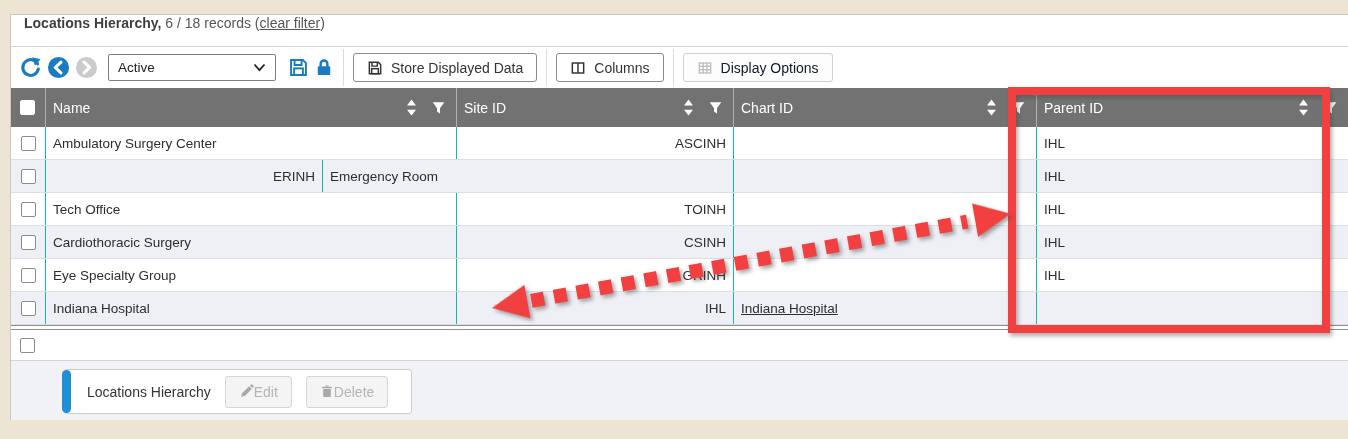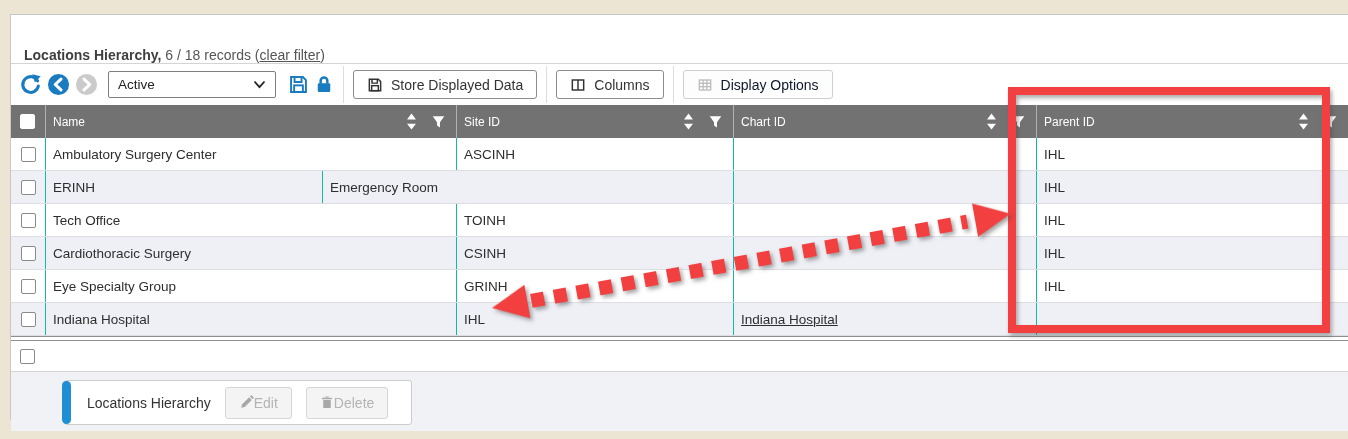--- a/index.html
+++ b/index.html
@@ -12,22 +12,22 @@
   }
   .stage { position:absolute; inset:0; }
 
   
   .panel {
     position:absolute; left:10px; top:14px; width:1338px; height:406px;
     background:#fff; border:1px solid #c7c7c7; border-right:none;
   }
 
   .title-bar {
-    height:49px; border-bottom:1px solid #d4d4d4;
-    display:flex; align-items:flex-end; padding-left:13px;
+    height:32px; border-bottom:1px solid #d4d4d4;
+    display:flex; align-items:flex-start; padding-left:13px;
     font-size:14px; color:#4a4a4a; white-space:pre;
   }
   .title-bar .t-bold { font-weight:bold; color:#3f3f3f; }
   .title-bar .t-reg  { color:#555; }
   .clear-filter { color:#555; text-decoration:underline; cursor:pointer; }
 
   
   .toolbar { height:41px; display:flex; align-items:center; padding-left:8px; }
   .tb-icon { display:flex; align-items:center; justify-content:center; cursor:pointer; }
   .tb-gap-s { margin-right:5px; }
@@ -43,28 +43,28 @@
     border:1px solid #8c8c8c; border-radius:3px; background:#fff;
     padding:0 13px; font-size:14px; color:#333; cursor:pointer;
     font-family:inherit;
     text-align:right;
   }
   .tb-btn.disabled {
     border-color:#cfcfcf; color:#0f172a; cursor:default; background:#fdfdfd;
   }
 
   
-  .grid-header { height:33px; background:#727272; display:flex; color:#fff; font-size:12px; }
+  .grid-header { height:39px; background:#727272; display:flex; color:#fff; font-size:14px; }
   .h-cell { display:flex; align-items:center; padding:0 8px 0 7px; border-left:1px solid rgba(255,255,255,0.45); }
   .h-cell:first-child { border-left:none; justify-content:center; }
   .h-label { flex:1; }
   .h-icons { display:flex; align-items:center; gap:15px; padding-right:3px; }
   .col-cb { width:34px; }
   .col-name { width:411px; }
-  .col-site { width:277px; }
+  .col-site { width:277px;justify-content:flex-end; }
   .col-chart { width:303px; }
   .col-parent { flex:1; }
 
   .grid-row { height:33px; display:flex; border-bottom:1px solid #dcdee2; font-size:13.5px; color:#2e2e2e; background:#fff; }
   .grid-row.alt { background:#eef0f6; }
   .b-cell { display:flex; align-items:center; padding:0 7px; border-left:1px solid #14b8a6; overflow:hidden; white-space:nowrap; }
   .b-cell:first-child { border-left:none; justify-content:center; }
   .cell-link { color:#2e2e2e; text-decoration:underline; cursor:pointer; }
 
   .cb {

